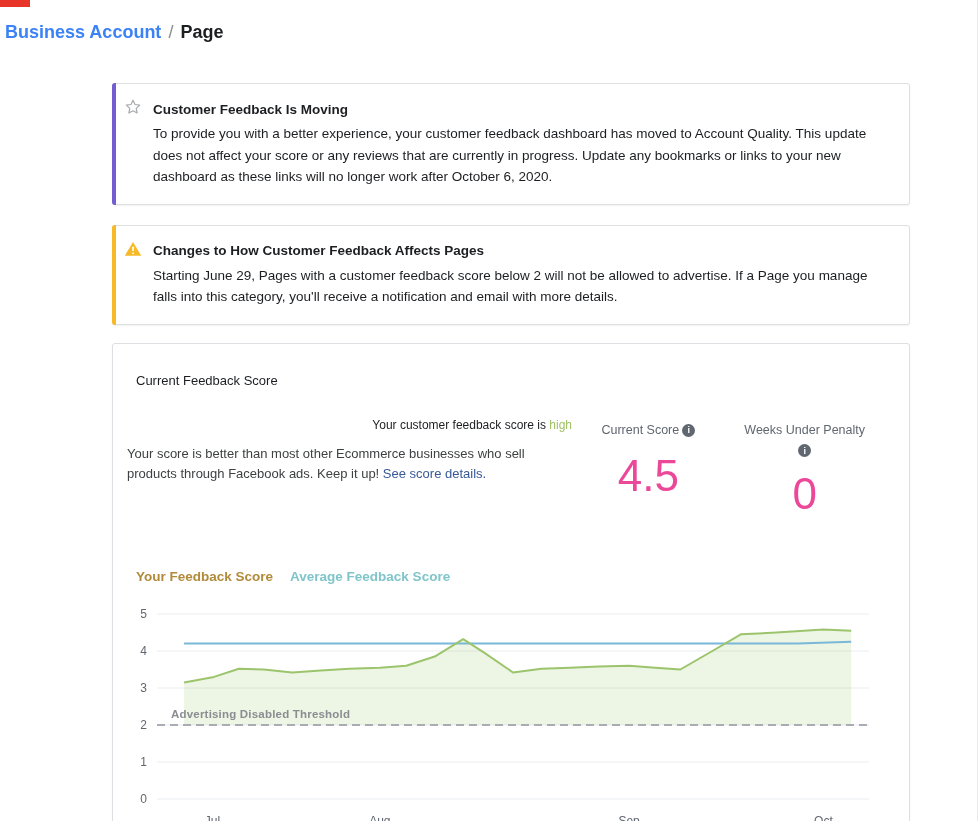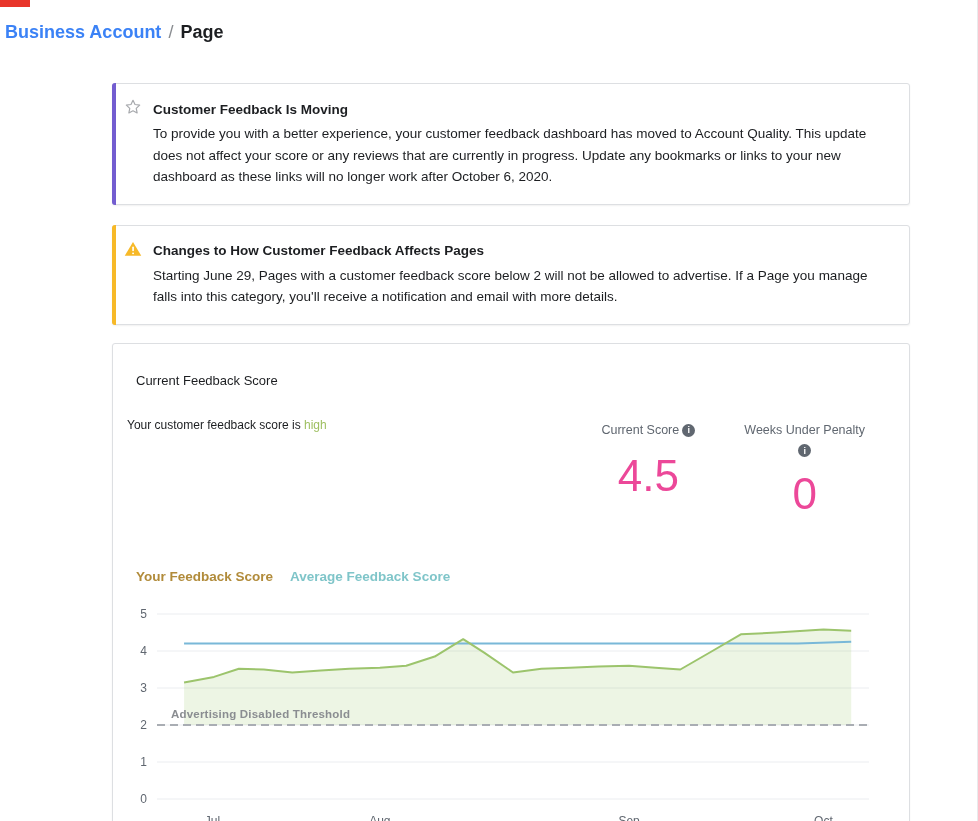--- a/index.html
+++ b/index.html
@@ -104,20 +104,23 @@
     </div>
 
     <div class="card score-card">
       <h2 class="score-heading">Current Feedback Score</h2>
 
       <div class="score-top">
         <div class="score-left">
           <div class="status-line">
             <span>Your customer feedback score is </span><span class="status-green">high</span>
           </div>
+          <p class="score-desc">
+            <span>Your score is better than most other Ecommerce businesses who sell products through Facebook ads. Keep it up! </span><a class="details-link">See score details.</a>
+          </p>
         </div>
 
         <div class="score-right">
           <div class="metric">
             <div class="metric-label">
               <span>Current Score</span><span class="info-icon">i</span>
             </div>
             <div class="metric-value">4.5</div>
           </div>
           <div class="metric metric-stack">

